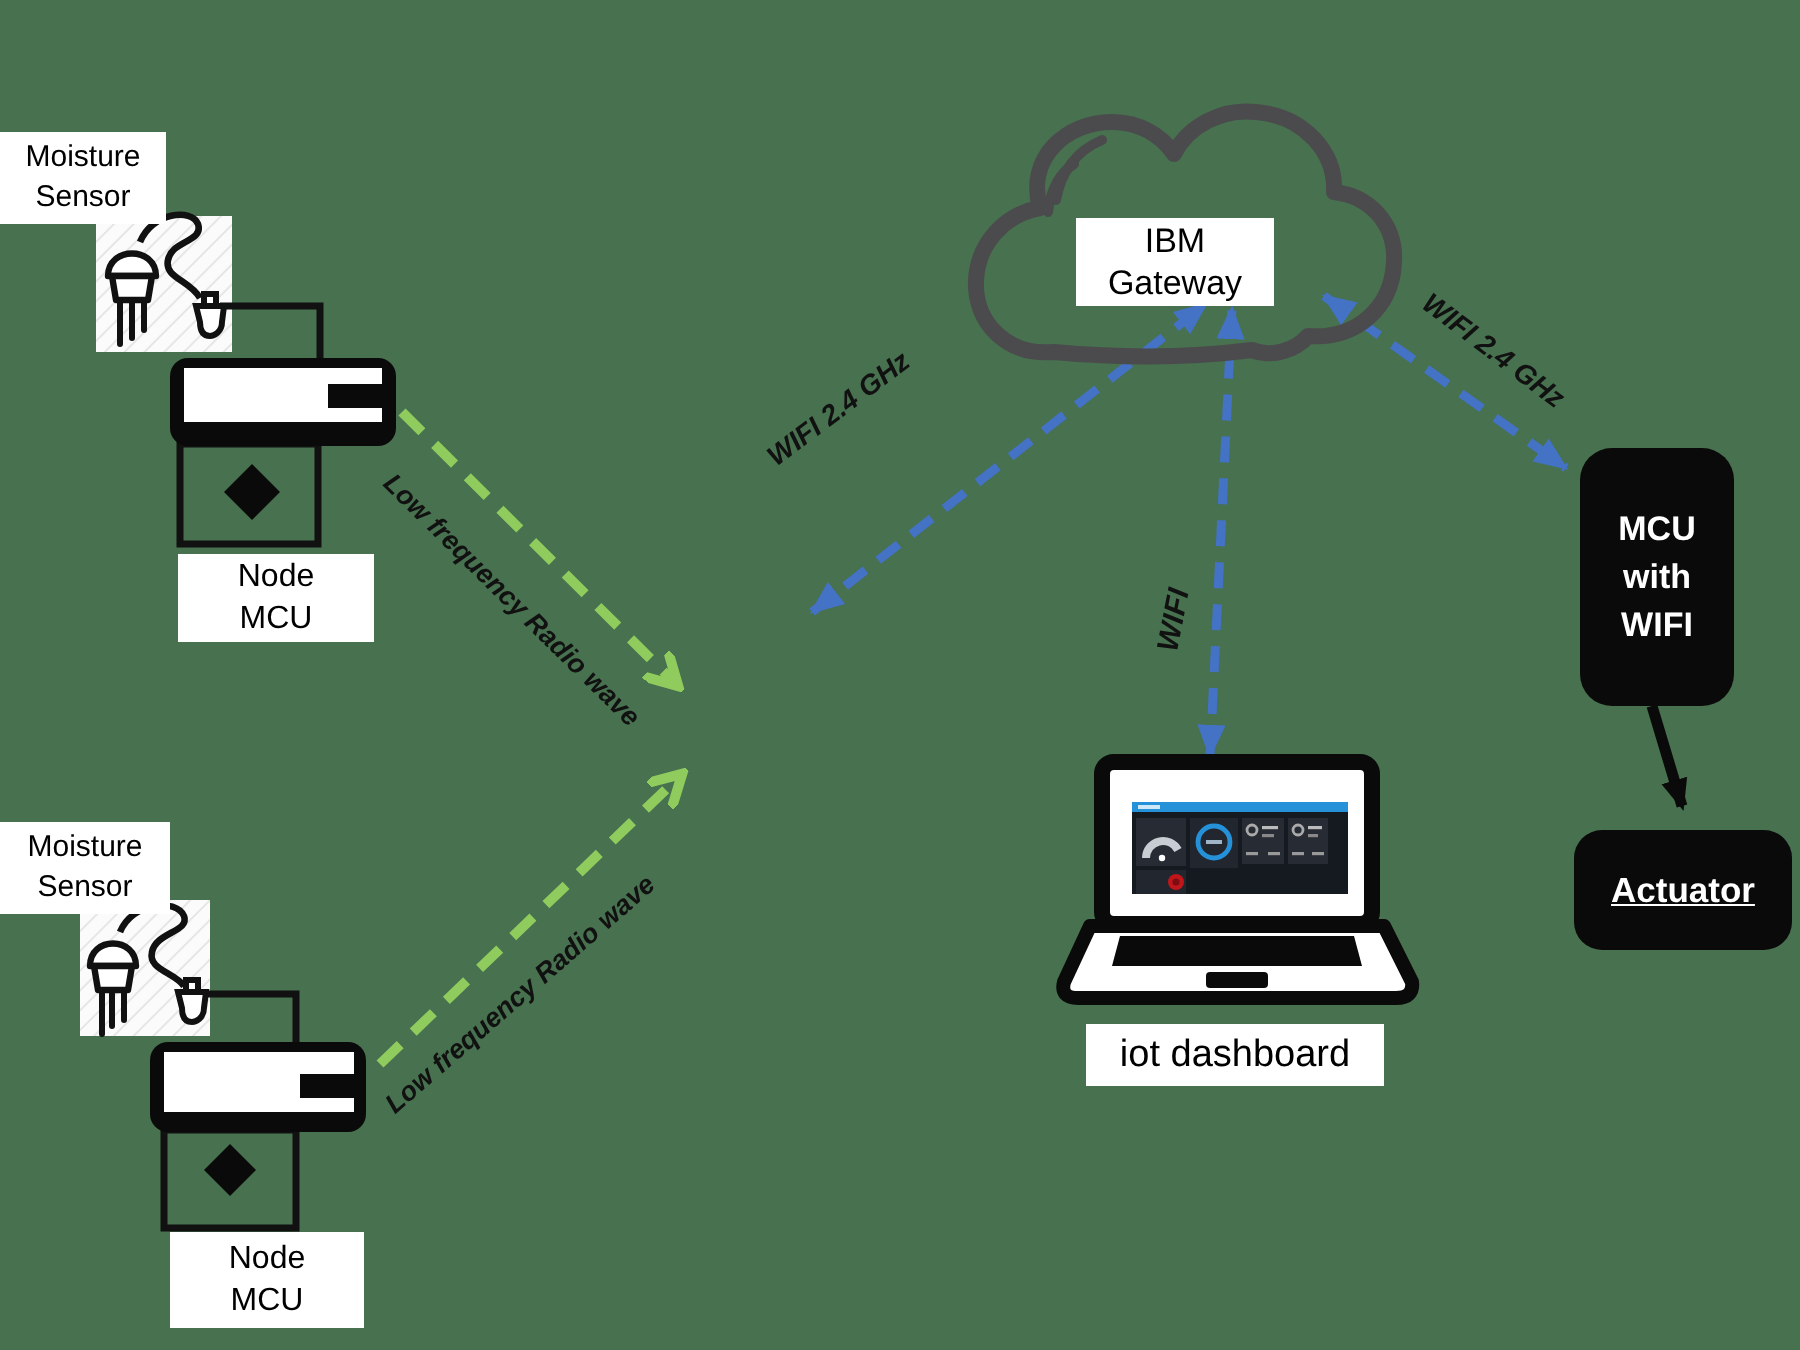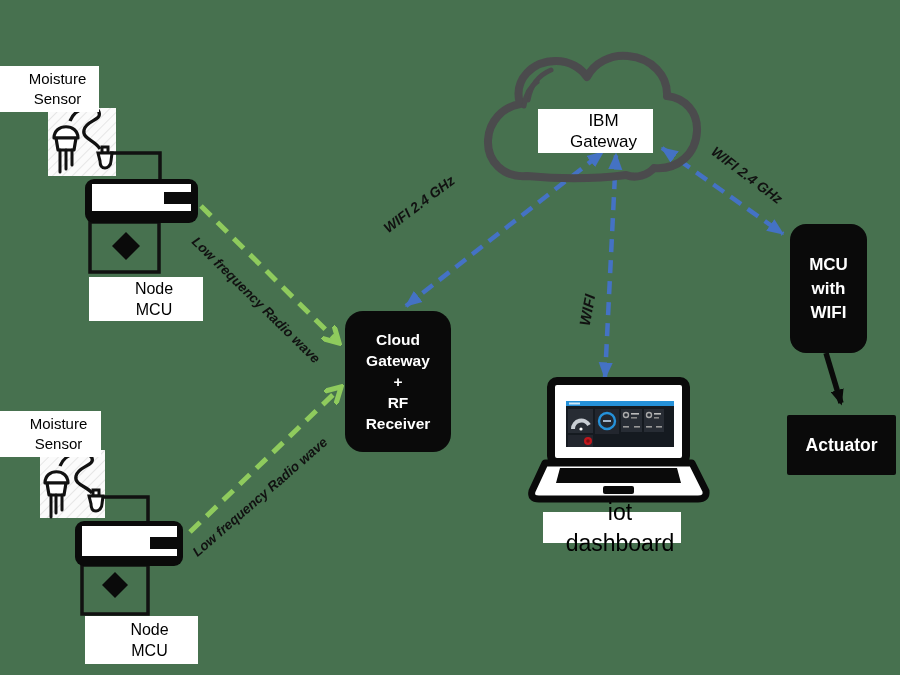--- a/index.html
+++ b/index.html
@@ -6,40 +6,39 @@
   #canvas{
     position:relative;width:900px;height:675px;overflow:hidden;
     background:#47714f;
     font-family:"Liberation Sans", sans-serif;
   }
   #diagram-svg{position:absolute;left:0;top:0;z-index:1;}
   .wbox{
     position:absolute;z-index:2;background:#ffffff;color:#000;
     display:flex;flex-direction:column;align-items:center;justify-content:center;
     text-align:center;
-    padding-left:16px;
   }
   .bbox{
     position:absolute;z-index:2;background:#0a0a0a;color:#ffffff;
     display:flex;flex-direction:column;align-items:center;justify-content:center;
     text-align:center;font-weight:600;
   }
   .rot{
     position:absolute;z-index:2;color:#111;font-weight:bold;font-style:italic;
     white-space:nowrap;transform-origin:center center;
   }
   #lbl-moisture-1{left:0px;top:66px;width:83px;height:46px;font-size:15px;line-height:20px;}
   #lbl-node-1{left:89px;top:277px;width:98px;height:44px;font-size:16px;line-height:21px;}
   #lbl-moisture-2{left:0px;top:411px;width:85px;height:46px;font-size:15px;line-height:20px;}
   #lbl-node-2{left:85px;top:616px;width:97px;height:48px;font-size:16px;line-height:21px;}
   #lbl-ibm{left:538px;top:97px;width:99px;height:44px;font-size:17px;line-height:21px;margin-top:12px;}
-  #lbl-iot{left:543px;top:512px;width:122px;height:31px;font-size:23px;line-height:31px;font-weight:400;}
+  #lbl-iot{left:543px;top:512px;width:149px;height:31px;font-size:19px;line-height:31px;font-weight:400;}
   #box-gateway{left:345px;top:311px;width:106px;height:141px;border-radius:18px;font-size:15.5px;line-height:21px;}
   #box-mcu{left:790px;top:224px;width:77px;height:129px;border-radius:16px;font-size:17px;line-height:24px;}
-  #box-actuator{left:787px;top:415px;width:109px;height:60px;border-radius:2px;font-size:17.5px;}
+  #box-actuator{left:787px;top:415px;width:109px;height:60px;border-radius:14px;font-size:17.5px;text-decoration:underline;}
   #lbl-radio-top{left:256px;top:300px;font-size:13.5px;transform:translate(-50%,-50%) rotate(44.5deg);}
   #lbl-radio-bottom{left:260px;top:497px;font-size:13.5px;transform:translate(-50%,-50%) rotate(-41deg);}
   #lbl-wifi24-left{left:419px;top:204px;font-size:14px;transform:translate(-50%,-50%) rotate(-37deg);}
   #lbl-wifi-mid{left:587px;top:310px;font-size:15px;transform:translate(-50%,-50%) rotate(-79deg);}
   #lbl-wifi24-right{left:747px;top:175px;font-size:14px;transform:translate(-50%,-50%) rotate(37deg);}
 </style>
 </head>
 <body>
 
 <div id="canvas">
@@ -182,27 +181,20 @@
     <span>MCU</span>
   </div>
   <div class="wbox" id="lbl-ibm">
     <span>IBM</span>
     <span>Gateway</span>
   </div>
   <div class="wbox" id="lbl-iot">
     <span>iot dashboard</span>
   </div>
 
-  <div class="bbox" id="box-gateway">
-    <span>Cloud</span>
-    <span>Gateway</span>
-    <span>+</span>
-    <span>RF</span>
-    <span>Receiver</span>
-  </div>
   <div class="bbox" id="box-mcu">
     <span>MCU</span>
     <span>with</span>
     <span>WIFI</span>
   </div>
   <div class="bbox" id="box-actuator">
     <span>Actuator</span>
   </div>
 
   <div class="rot" id="lbl-radio-top">Low frequency Radio wave</div>

